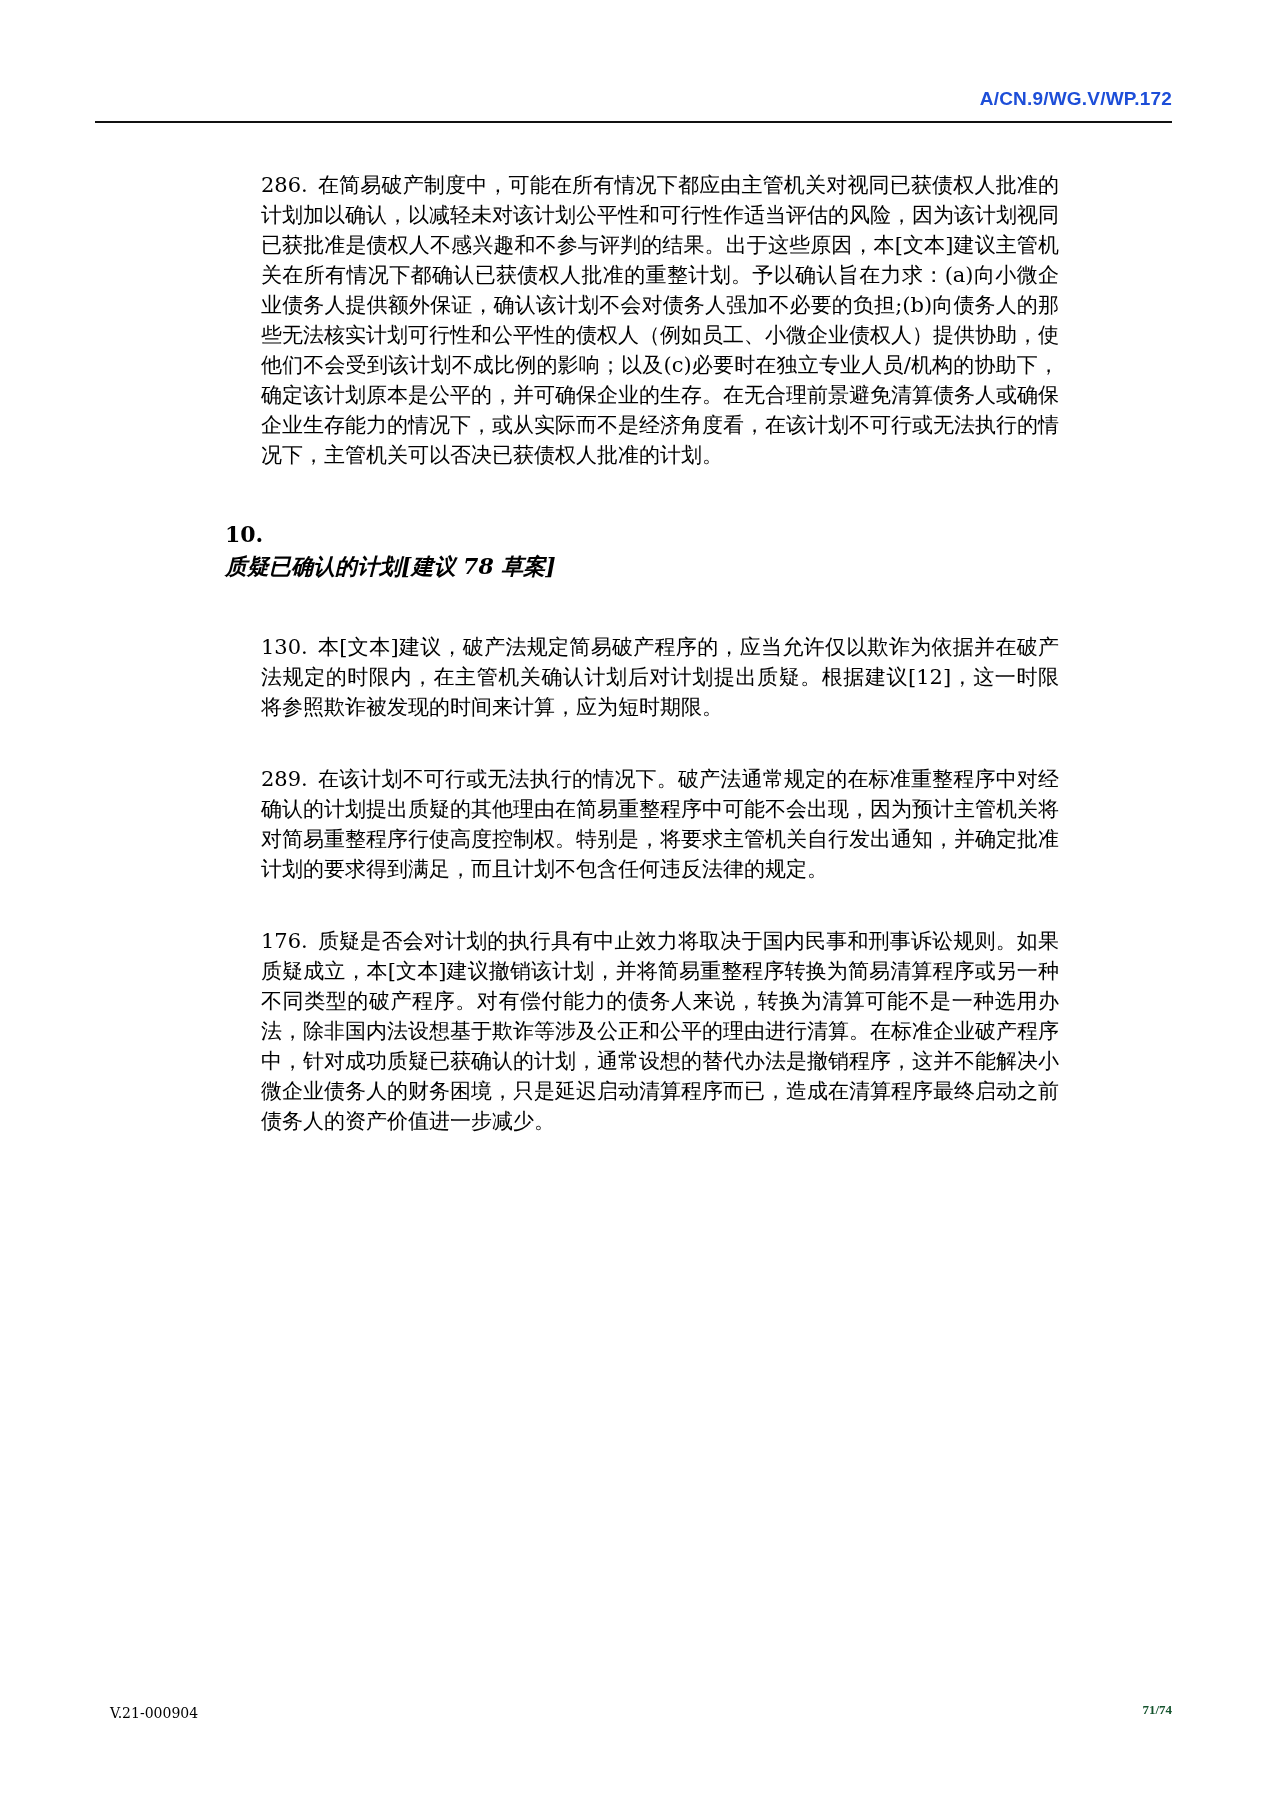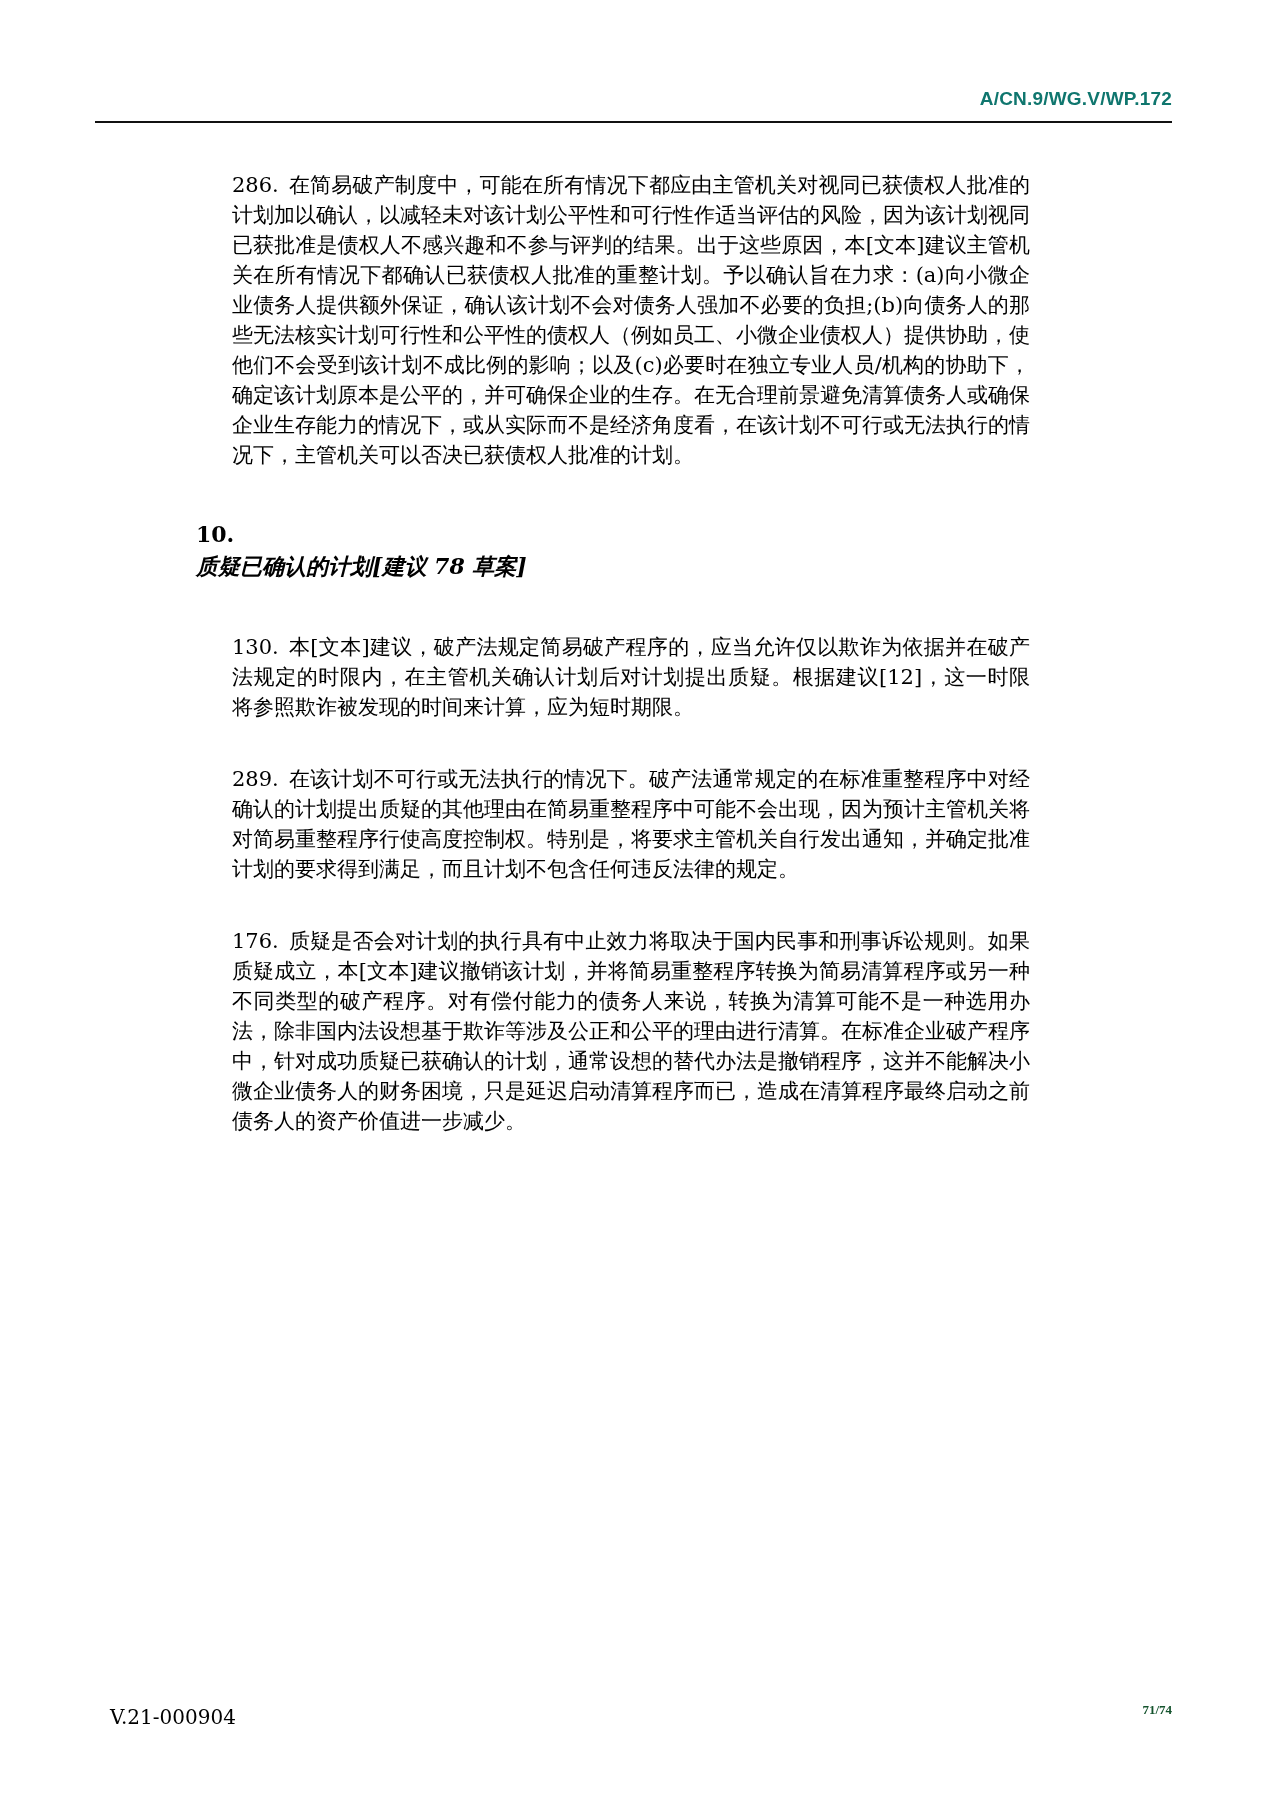--- a/index.html
+++ b/index.html
@@ -18,35 +18,35 @@
   }
   
   .doc-symbol {
     position: absolute;
     top: 88px;
     right: 108px;
     font-family: "Liberation Sans", "DejaVu Sans", sans-serif;
     font-weight: bold;
     font-size: 19px;
     letter-spacing: 0.2px;
-    color: #0f766e;
+    color: #1d4ed8;
   }
   .header-rule {
     position: absolute;
     top: 121px;
     left: 95px;
     width: 1077px;
     height: 2px;
     background: #111111;
   }
   
   .content {
     position: absolute;
     top: 170px;
-    left: 232px;
+    left: 261px;
     width: 798px;
     font-size: 21px;
     line-height: 30px;
     text-align: justify;
     text-justify: inter-character;
   }
   .para {
     margin: 0 0 42px 0;
     padding: 0;
   }
@@ -70,21 +70,21 @@
   .htext {
     flex: 1;
     font-style: italic;
   }
   
   .footer-left {
     position: absolute;
     top: 1705px;
     left: 110px;
     font-family: "DejaVu Serif", "Liberation Serif", serif;
-    font-size: 20px;
+    font-size: 14px;
     color: #000000;
   }
   .footer-right {
     position: absolute;
     top: 1702px;
     right: 108px;
     font-family: Liberation Serif, serif;
     font-weight: bold;
     font-size: 13px;
     color: #14532d;

